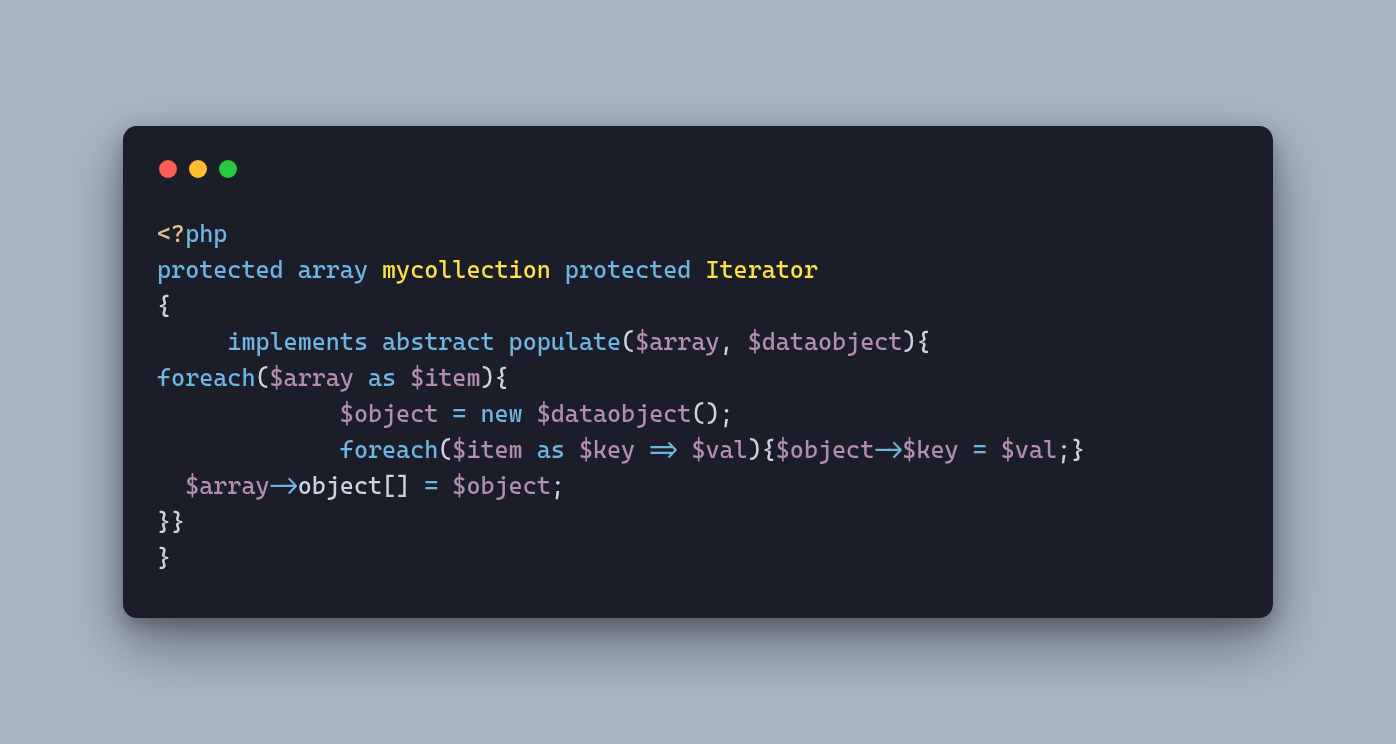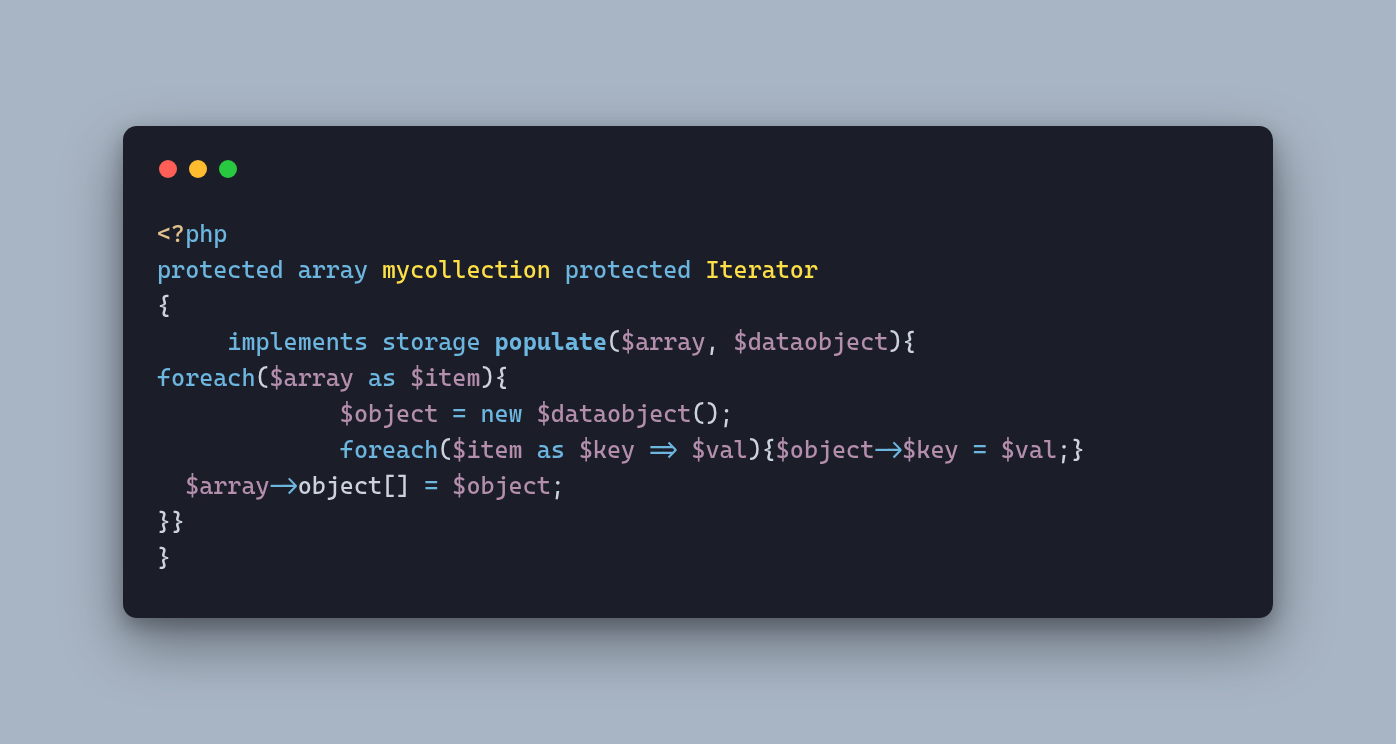--- a/index.html
+++ b/index.html
@@ -40,38 +40,38 @@
     white-space: pre;
     color: #cdd3de;
     font-family: inherit;
   }
 
   .c-default    { color: #cdd3de; }
   .c-tag        { color: #e2c08d; }  
   .c-php        { color: #6cb6e0; }  
   .c-keyword    { color: #6cb6e0; }  
   .c-classname  { color: #fde047; }  
-  .c-funcname   { color: #6cb6e0; font-weight: bold; }  
+  .c-funcname   { color: #6cb6e0; }  
   .c-var        { color: #b48ead; }  
   .c-prop       { color: #cdd3de; }  
   .c-op         { color: #6cb6e0; }  
   .c-punct      { color: #cdd3de; }  
 </style>
 </head>
 <body>
 
 <div class="window">
   <div class="titlebar">
     <div class="dot red"></div>
     <div class="dot yellow"></div>
     <div class="dot green"></div>
   </div>
   <pre class="code" id="code-target"><span class="c-tag">&lt;?</span><span class="c-php">php</span>
 <span class="c-keyword">protected</span><span class="c-default"> </span><span class="c-keyword">array</span><span class="c-default"> </span><span class="c-classname">mycollection</span><span class="c-default"> </span><span class="c-keyword">protected</span><span class="c-default"> </span><span class="c-classname">Iterator</span>
 <span class="c-punct">{</span>
-<span class="c-default">     </span><span class="c-keyword">implements</span><span class="c-default"> </span><span class="c-keyword">storage</span><span class="c-default"> </span><span class="c-funcname">populate</span><span class="c-punct">(</span><span class="c-var">$array</span><span class="c-punct">, </span><span class="c-var">$dataobject</span><span class="c-punct">){</span>
+<span class="c-default">     </span><span class="c-keyword">implements</span><span class="c-default"> </span><span class="c-keyword">abstract</span><span class="c-default"> </span><span class="c-funcname">populate</span><span class="c-punct">(</span><span class="c-var">$array</span><span class="c-punct">, </span><span class="c-var">$dataobject</span><span class="c-punct">){</span>
 <span class="c-keyword">foreach</span><span class="c-punct">(</span><span class="c-var">$array</span><span class="c-default"> </span><span class="c-keyword">as</span><span class="c-default"> </span><span class="c-var">$item</span><span class="c-punct">){</span>
 <span class="c-default">             </span><span class="c-var">$object</span><span class="c-default"> </span><span class="c-op">=</span><span class="c-default"> </span><span class="c-keyword">new</span><span class="c-default"> </span><span class="c-var">$dataobject</span><span class="c-punct">();</span>
 <span class="c-default">             </span><span class="c-keyword">foreach</span><span class="c-punct">(</span><span class="c-var">$item</span><span class="c-default"> </span><span class="c-keyword">as</span><span class="c-default"> </span><span class="c-var">$key</span><span class="c-default"> </span><span class="c-op">=&gt;</span><span class="c-default"> </span><span class="c-var">$val</span><span class="c-punct">){</span><span class="c-var">$object</span><span class="c-op">-&gt;</span><span class="c-var">$key</span><span class="c-default"> </span><span class="c-op">=</span><span class="c-default"> </span><span class="c-var">$val</span><span class="c-punct">;}</span>
 <span class="c-default">  </span><span class="c-var">$array</span><span class="c-op">-&gt;</span><span class="c-prop">object</span><span class="c-punct">[] </span><span class="c-op">=</span><span class="c-default"> </span><span class="c-var">$object</span><span class="c-punct">;</span>
 <span class="c-punct">}}</span>
 <span class="c-punct">}</span></pre>
 </div>
 
 </body></html>

